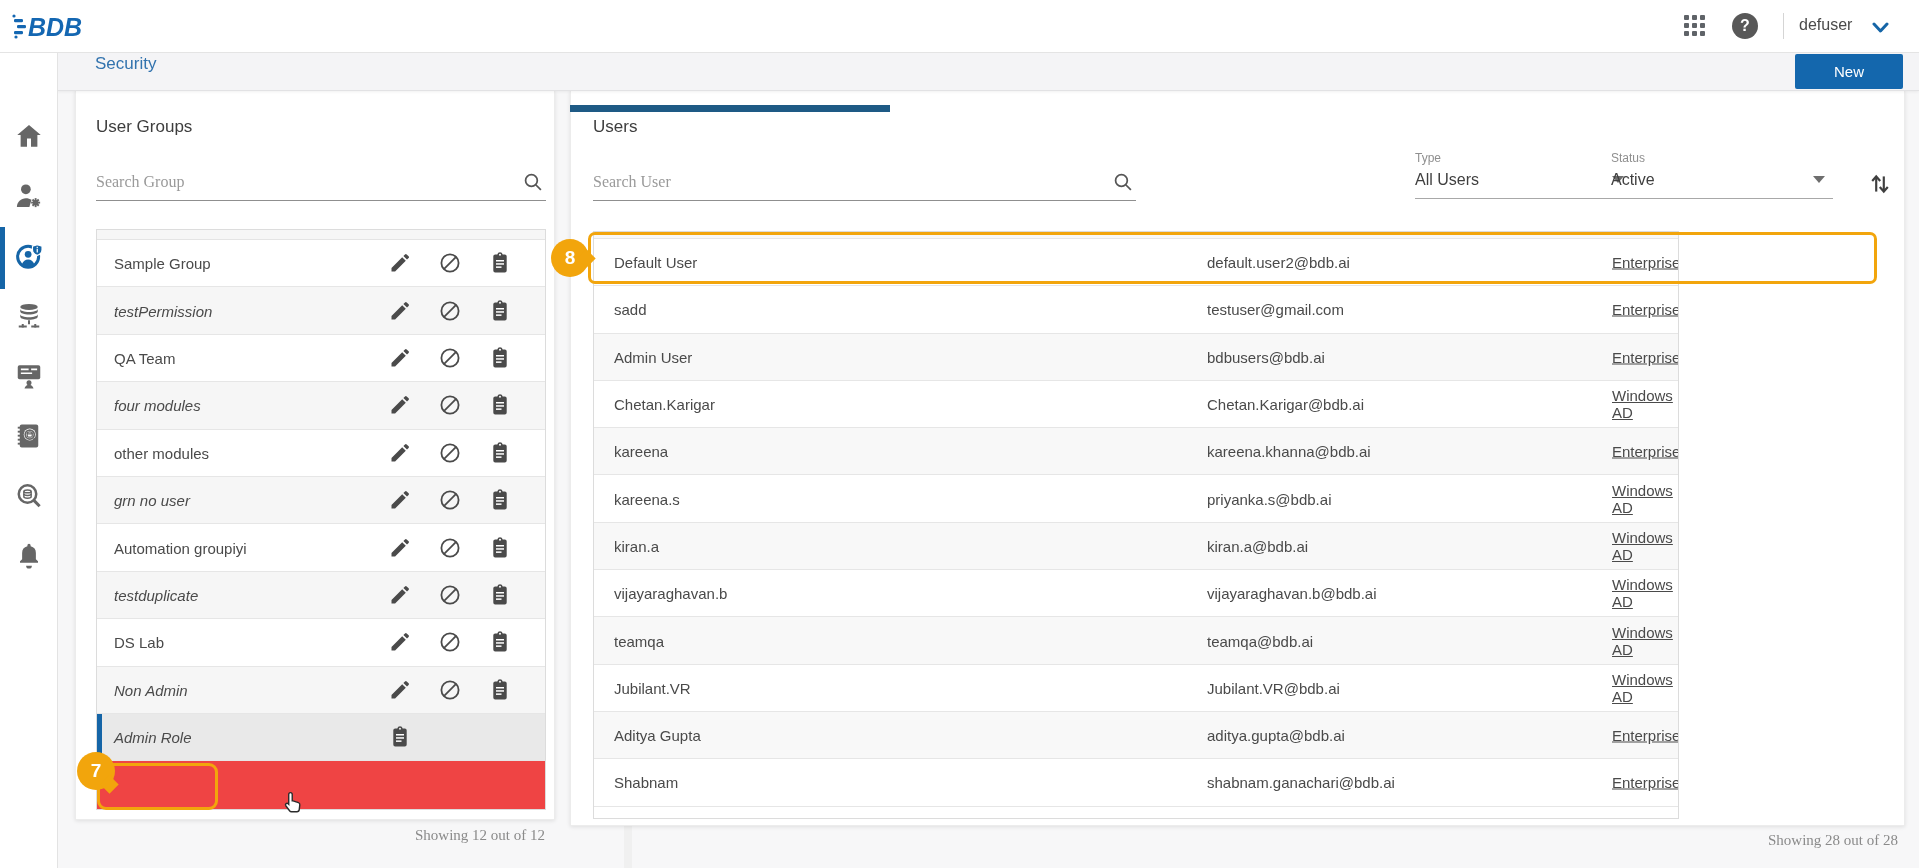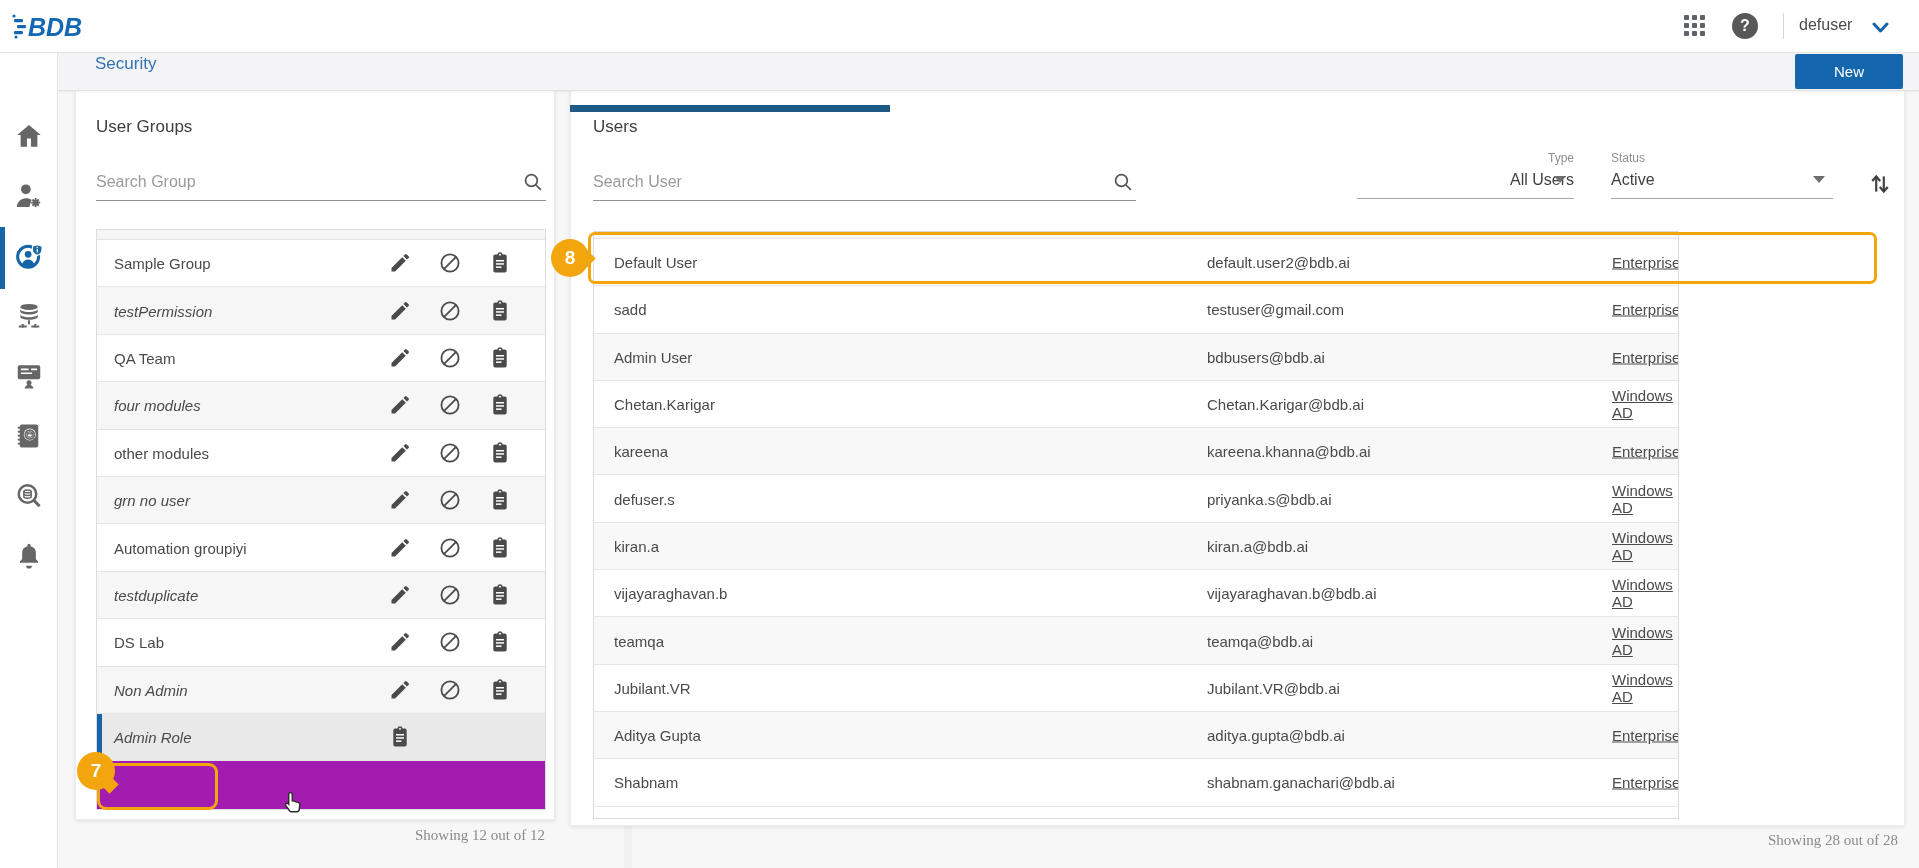--- a/index.html
+++ b/index.html
@@ -31,34 +31,34 @@
   .panel{position:absolute;background:#fff;border:1px solid #ececec;box-shadow:0 1px 4px rgba(0,0,0,.10);}
   .groups-panel{left:75px;top:90px;width:478px;height:728px;}
   .users-panel{left:570px;top:90px;width:1333px;height:734px;}
   .panel-title{position:absolute;left:20px;top:26px;font-size:17px;color:#3d3d3d;}
   .users-panel .panel-title{left:22px;}
   .tab-indicator{position:absolute;left:-1px;top:14px;width:320px;height:7px;background:#1e5a85;}
 
   .search-wrap{position:absolute;top:78px;height:32px;}
   .groups-panel .search-wrap{left:20px;width:450px;}
   .users-panel .search-wrap{left:22px;width:543px;}
-  .search-wrap input{width:100%;height:100%;border:none;border-bottom:1px solid #8f8f8f;outline:none;font-size:16px;color:#444;background:transparent;font-family:Liberation Sans, sans-serif;padding:0 30px 6px 0;box-sizing:border-box;}
+  .search-wrap input{width:100%;height:100%;border:none;border-bottom:1px solid #8f8f8f;outline:none;font-size:16px;color:#444;background:transparent;font-family:Liberation Serif, serif;padding:0 30px 6px 0;box-sizing:border-box;}
   .search-wrap input::placeholder{color:#9a9a9a;}
   .search-icon{position:absolute;right:2px;top:2px;width:22px;height:22px;cursor:pointer;}
 
   .filter{position:absolute;top:60px;cursor:pointer;}
   .filter .flabel{font-size:12px;color:#8f8f8f;display:block;margin-bottom:6px;}
   .filter .fvalue{font-size:16px;color:#3f3f3f;display:block;padding-bottom:9px;border-bottom:1px solid #a8a8a8;}
   .filter .caret{position:absolute;right:8px;bottom:16px;width:0;height:0;border-left:6px solid transparent;border-right:6px solid transparent;border-top:7px solid #6e6e6e;}
-  .filter-type{left:786px;width:217px;text-align:right;}
+  .filter-type{left:844px;width:217px;}
   .filter-status{left:1040px;width:222px;}
   .sort-icon{position:absolute;left:1296px;top:80px;width:26px;height:26px;cursor:pointer;}
 
   
-  .glist{position:absolute;left:20px;top:138px;width:450px;height:581px;border:1px solid #dcdcdc;box-sizing:border-box;background:#a21caf;}
+  .glist{position:absolute;left:20px;top:138px;width:450px;height:581px;border:1px solid #dcdcdc;box-sizing:border-box;background:#ef4444;}
   .g-sliver{height:9px;background:#f6f6f6;border-bottom:1px solid #e4e4e4;}
   .grow{position:relative;height:47.4px;border-bottom:1px solid #e6e6e6;box-sizing:border-box;background:#fff;cursor:pointer;}
   .grow.alt{background:#f6f6f6;font-style:italic;}
   .grow.selected{background:#e9e9e9;}
   .grow.selected::before{content:'';position:absolute;left:0;top:0;bottom:0;width:5px;background:#1565a7;}
   .gname{position:absolute;left:17px;top:50%;transform:translateY(-50%);font-size:15px;color:#4a4a4a;}
   .gicons{position:absolute;inset:0;}
   .gicons .icon-btn{position:absolute;top:50%;transform:translateY(-50%);width:24px;height:24px;cursor:pointer;}
   .gicons .icon-btn:nth-child(1){left:291px;}
   .gicons .icon-btn:nth-child(2){left:341px;}
@@ -601,21 +601,21 @@
                 <path fill="#4a4a4a" d="M7 21a1.8 1.8 0 0 1-1.8-1.8V7h13.6v12.2A1.8 1.8 0 0 1 17 21H7zM9.3 4.3l.9-1.3h3.6l.9 1.3h4v2.1H5.3V4.3h4z"></path>
                 <g stroke="#fff" stroke-width="1.2">
                   <line x1="9.5" y1="9.5" x2="9.5" y2="18"></line>
                   <line x1="12" y1="9.5" x2="12" y2="18"></line>
                   <line x1="14.5" y1="9.5" x2="14.5" y2="18"></line>
                 </g>
               </svg></span>
           </span>
         </div>
         <div class="urow">
-          <span class="uname">defuser.s</span>
+          <span class="uname">kareena.s</span>
           <span class="uemail">priyanka.s@bdb.ai</span>
           <span class="utype">Windows AD</span>
           <span class="uicons">
             <span class="icon-btn"><svg viewBox="0 0 24 24" width="24" height="24" fill="#4a4a4a">
                 <path d="M3.5 16.9v3.6h3.6L17.8 9.8l-3.6-3.6L3.5 16.9zM20.6 7a1.2 1.2 0 0 0 0-1.7l-1.9-1.9a1.2 1.2 0 0 0-1.7 0l-1.6 1.6 3.6 3.6 1.6-1.6z"></path>
               </svg></span>
             <span class="icon-btn"><svg viewBox="0 0 24 24" width="24" height="24" fill="none" stroke="#4a4a4a" stroke-width="1.8">
                 <circle cx="12" cy="12" r="8.6"></circle>
                 <line x1="5.9" y1="18.1" x2="18.1" y2="5.9"></line>
               </svg></span>

